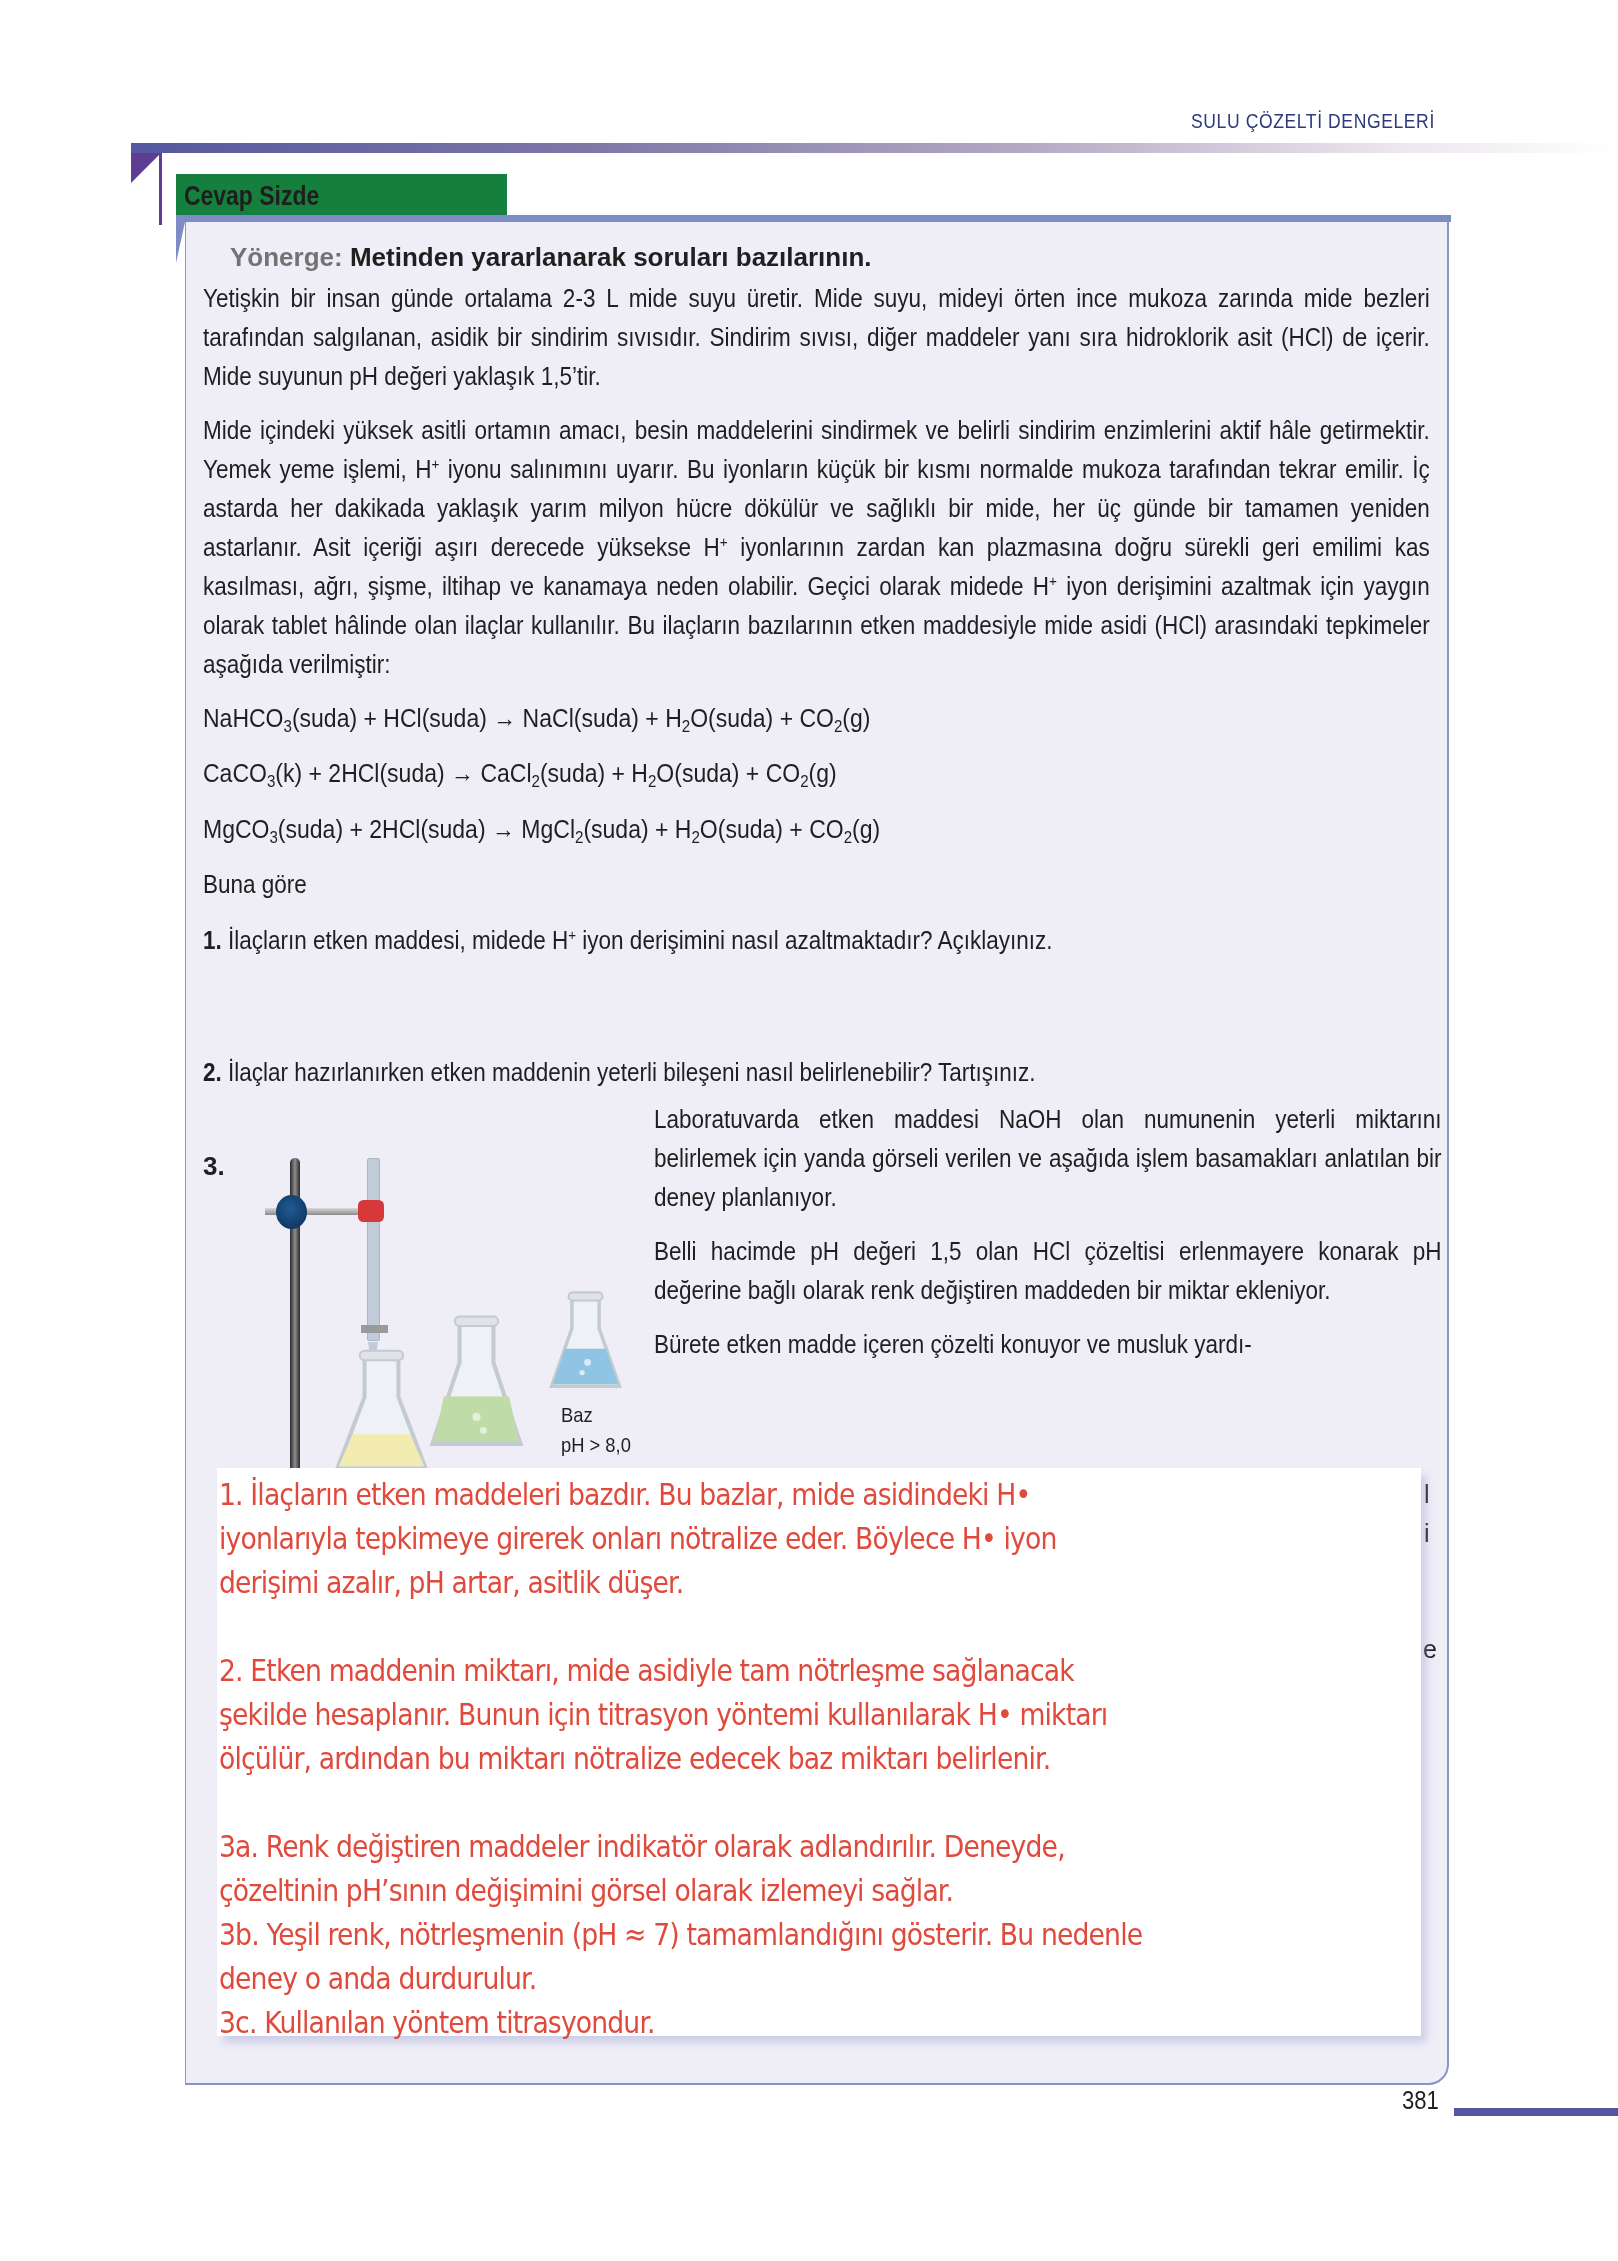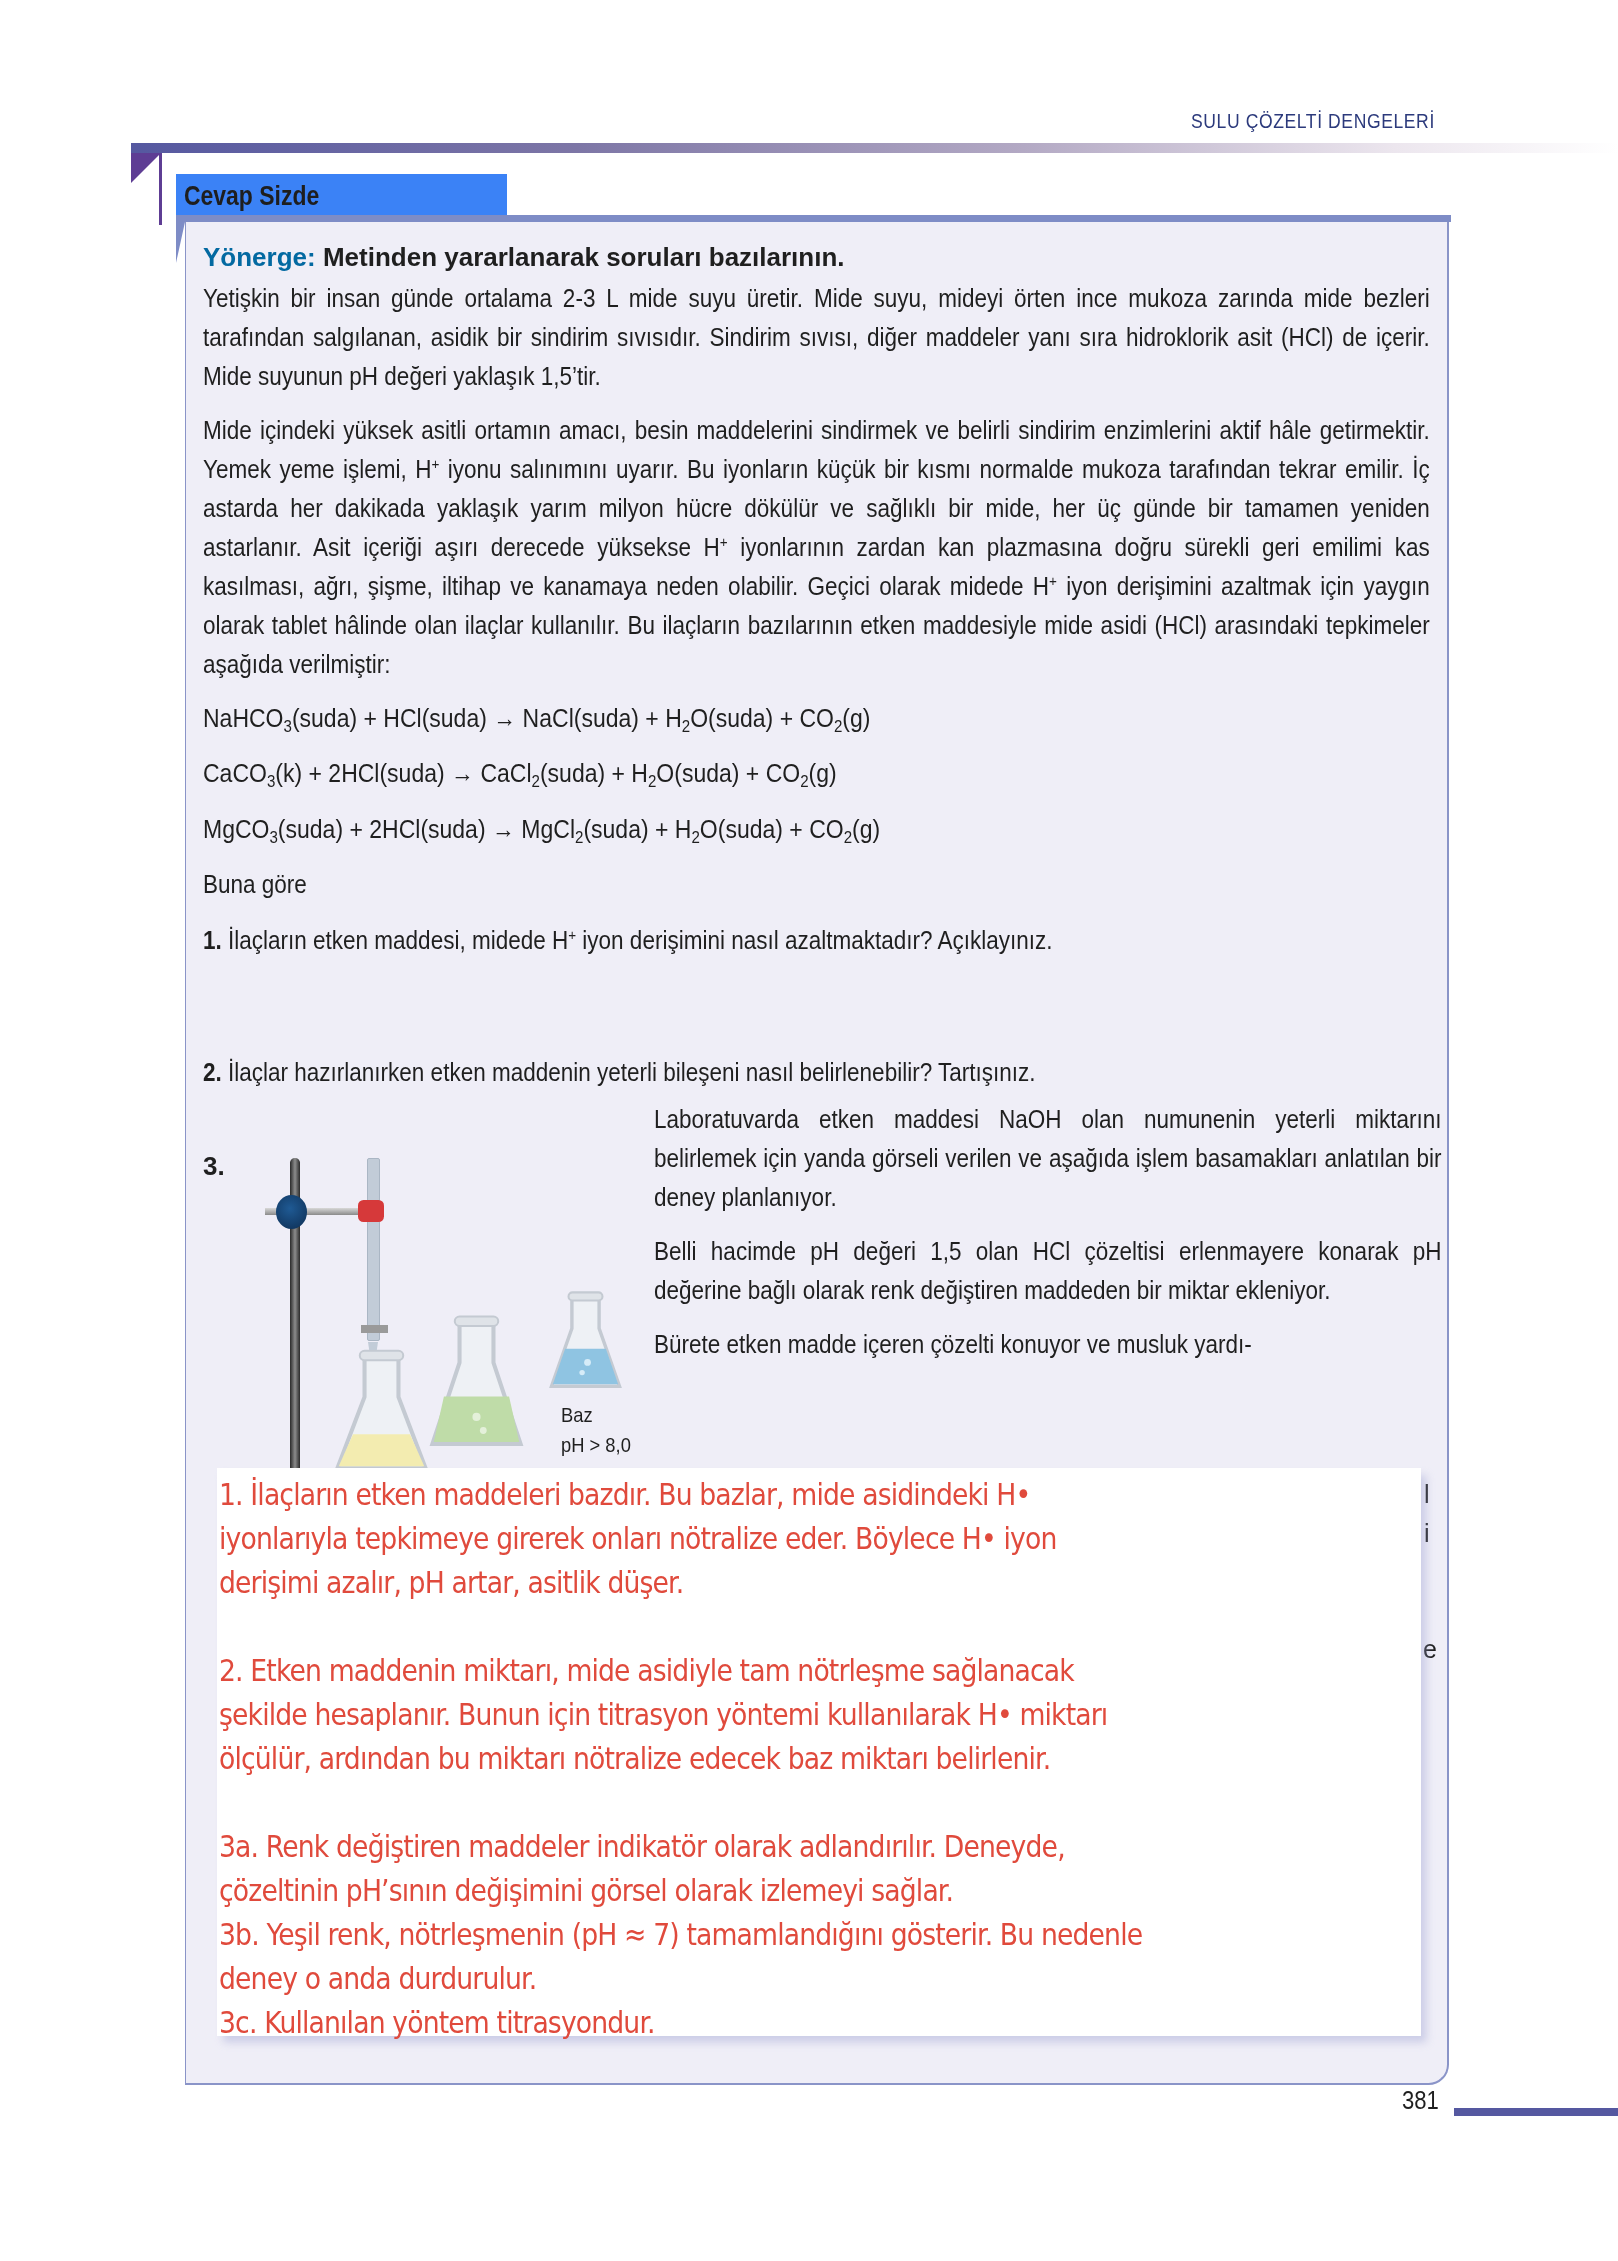--- a/index.html
+++ b/index.html
@@ -21,21 +21,21 @@
   }
   .head-notch {
     position: absolute; left: 131px; top: 153px; width: 0; height: 0;
     border-left: 30px solid #5e3d94; border-bottom: 30px solid transparent;
   }
   .head-vline {
     position: absolute; left: 159px; top: 153px; width: 2.7px; height: 72px; background: #5e3d94;
   }
   .tab {
     position: absolute; left: 176px; top: 174px; width: 331px; height: 42px;
-    background: #3b82f6;
+    background: #15803d;
   }
   .tab-label {
     position: absolute; left: 8.2px; top: 6.8px; font-size: 27px; font-weight: bold; color: #1e1e1e;
     transform: scaleX(0.85); transform-origin: left top; white-space: nowrap;
   }
   .box-topbar {
     position: absolute; left: 176px; top: 215px; width: 1275px; height: 6.8px; background: #7e8cc6;
   }
   .box-notch {
     position: absolute; left: 176px; top: 222px; width: 0; height: 0;
@@ -46,21 +46,21 @@
     background: #efeef7; border-left: 1.4px solid #8a94c8; border-right: 2px solid #8a94c8;
     border-bottom: 2px solid #8a94c8; border-bottom-right-radius: 20.4px; box-sizing: border-box;
   }
   .content { position: absolute; left: 203px; top: 238px; width: 1226px; }
   .p {
     font-size: 25px; line-height: 39px; margin: 0; text-align: justify;
     transform: scaleX(0.9); transform-origin: left top; width: 1363px;
     color: #1f1f1f;
   }
   .directive { font-size: 26px; font-weight: bold; line-height: 39px; margin: 0 0 2px 0; white-space: nowrap; }
-  .directive .lab { color: #0369a1; }
+  .directive .lab { color: #737373; margin-left: 27px; }
   .gap-s { height: 15px; }
   .eq { font-size: 25px; line-height: 39px; margin: 0 0 16.4px 0; white-space: nowrap;
         transform: scaleX(0.92); transform-origin: left top; }
   sub { font-size: 16.4px; vertical-align: -4.8px; line-height: 0; }
   sup { font-size: 15px; vertical-align: 9.5px; line-height: 0; }
   .qnum { font-weight: bold; }
   .q { font-size: 25px; line-height: 39px; margin: 0; white-space: nowrap; transform: scaleX(0.9); transform-origin: left top; }
 
   .q3num { position: absolute; left: 203px; top: 1151px; font-size: 26px; font-weight: bold; }
   .q3text { position: absolute; left: 654px; top: 1100px; width: 788px; }

